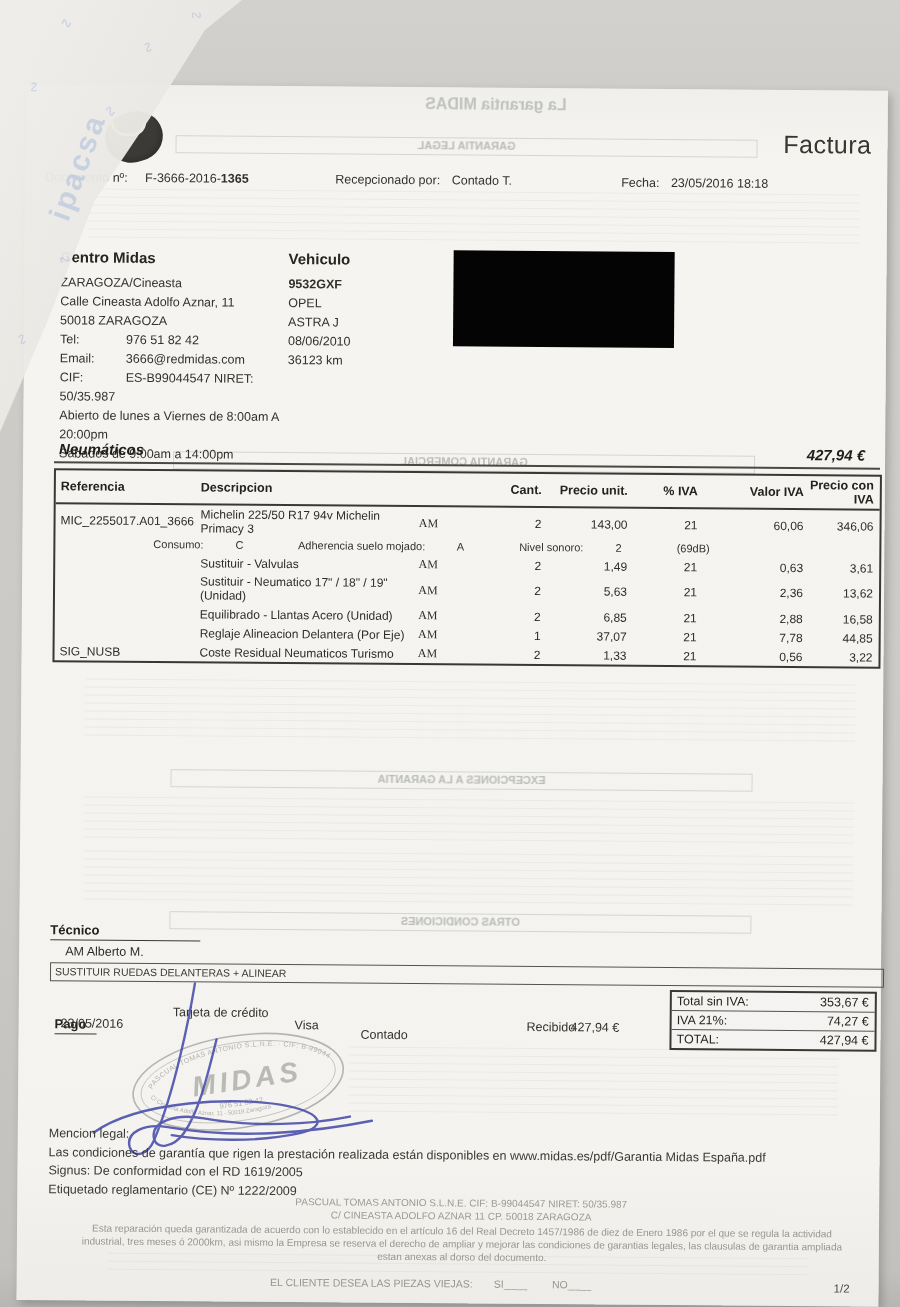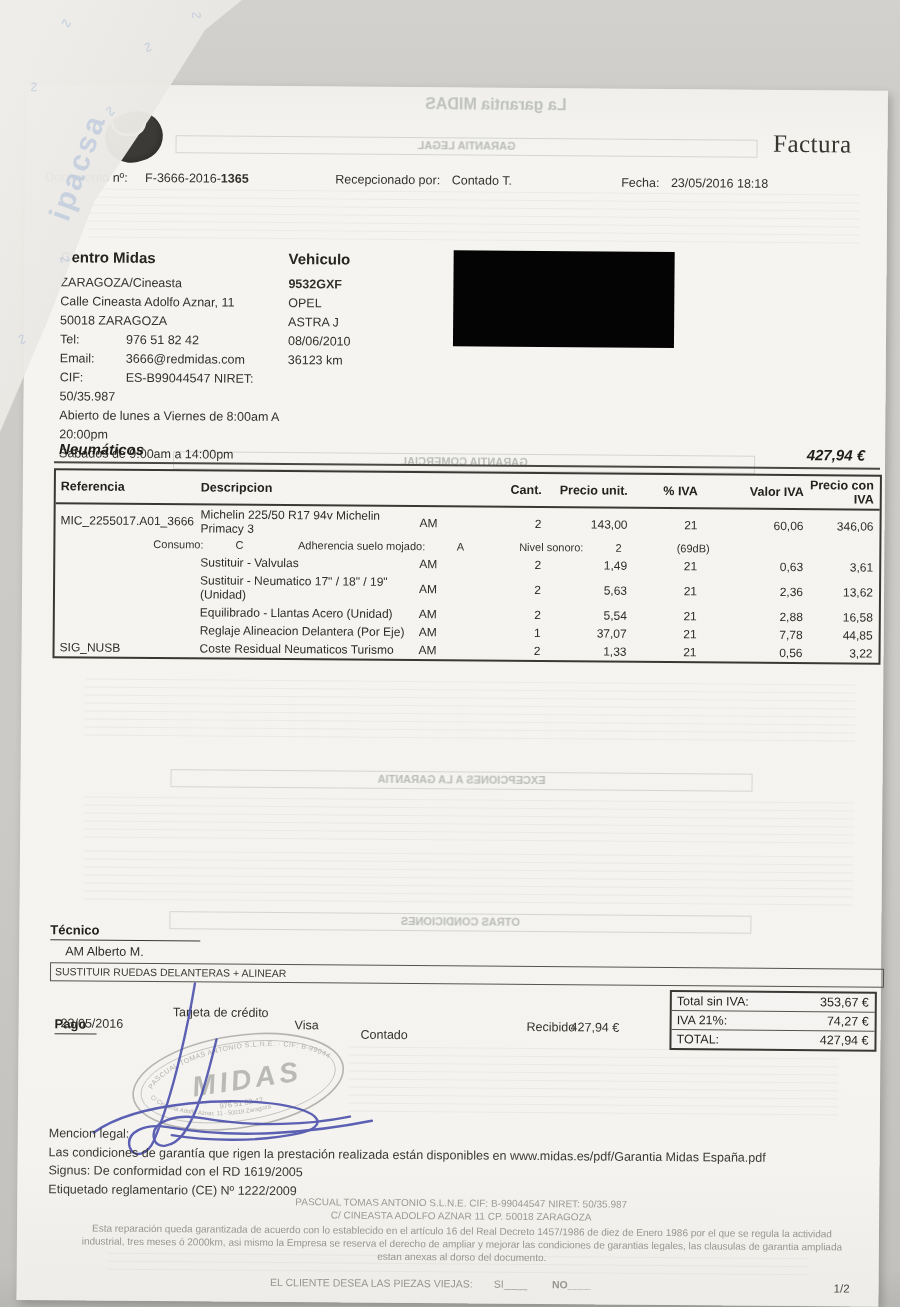--- a/index.html
+++ b/index.html
@@ -34,21 +34,21 @@
   .sec-title{font-size:15px;font-weight:bold;font-style:italic;color:#201f1a;}
   .sec-rule{position:absolute;height:2px;background:#4a4843;}
   .invtable{position:absolute;border:2px solid #3a3833;background:transparent;}
   .thead{display:grid;grid-template-columns:140px 210px 46px 96px 86px 70px 106px 1fr;
          border-bottom:2px solid #3a3833;align-items:center;min-height:30px;
          font-weight:bold;font-size:12.5px;color:#23221d;}
   .trow{display:grid;grid-template-columns:140px 210px 46px 96px 86px 70px 106px 1fr;
         align-items:center;font-size:12px;color:#2f2d28;}
   .c{padding:2px 0 2px 5px;}
   .num{text-align:right;padding-right:6px;padding-left:0;}
-  .opc{text-align:center;padding-left:0;}
+  .opc{text-align:center;padding-left:0;font-family:Liberation Serif, serif;}
   .tnote{font-size:11px;color:#34322d;padding:1px 0 3px 98px;}
   .tnote span{margin-right:26px;}
   
   .mini-title{font-size:13px;font-weight:bold;color:#23221d;border-bottom:1.5px solid #3a3833;
               padding-bottom:2px;}
   .workbox{position:absolute;border:1.5px solid #55534e;font-size:10.5px;color:#3b3934;
            line-height:17px;padding-left:4px;}
   .payrow{font-size:12.5px;color:#33312c;}
   .totals{position:absolute;border:2px solid #3a3833;font-size:12.5px;color:#26251f;background:rgba(245,244,241,.6);}
   .totrow{display:flex;justify-content:space-between;height:18px;line-height:18px;
@@ -87,21 +87,21 @@
     <div class="bleed-bar" style="left:150px;top:366px;width:580px;height:16px;">GARANTIA COMERCIAL</div>
     <div class="bleed-bar" style="left:150px;top:684px;width:580px;height:16px;">EXCEPCIONES A LA GARANTIA</div>
     <div class="bleed-bar" style="left:150px;top:826px;width:580px;height:16px;">OTRAS CONDICIONES</div>
     <div class="bleed-lines" style="left:64px;top:104px;width:770px;height:52px;"></div>
     <div class="bleed-lines" style="left:64px;top:594px;width:770px;height:64px;"></div>
     <div class="bleed-lines" style="left:64px;top:712px;width:770px;height:44px;"></div>
     <div class="bleed-lines" style="left:64px;top:766px;width:770px;height:52px;"></div>
     <div class="bleed-lines" style="left:330px;top:960px;width:490px;height:66px;"></div>
     <div class="bleed-lines" style="left:90px;top:1168px;width:700px;height:20px;"></div>
 
-    <div class="abs factura" style="right:36px;top:40px;font-family:Liberation Serif, serif;">Factura</div>
+    <div class="abs factura" style="right:16px;top:40px;">Factura</div>
 
     <div class="abs hline" style="left:20px;top:86px;">
       <span>Documento nº:</span>
       <span style="margin-left:14px;">F-3666-2016-</span><span class="b">1365</span>
     </div>
     <div class="abs hline" style="left:310px;top:86px;">
       <span>Recepcionado por:</span>
       <span style="margin-left:8px;">Contado T.</span>
     </div>
     <div class="abs hline" style="left:596px;top:87px;">
@@ -191,21 +191,21 @@
     <div class="c num">21</div>
     <div class="c num">2,36</div>
     <div class="c num">13,62</div>
   </div>
 
   <div class="trow">
     <div class="c ref" style="word-break:break-all;line-height:14px;"></div>
     <div class="c desc" style="line-height:14px;">Equilibrado - Llantas Acero (Unidad)</div>
     <div class="c opc">AM</div>
     <div class="c num">2</div>
-    <div class="c num">5,54</div>
+    <div class="c num">6,85</div>
     <div class="c num">21</div>
     <div class="c num">2,88</div>
     <div class="c num">16,58</div>
   </div>
 
   <div class="trow">
     <div class="c ref" style="word-break:break-all;line-height:14px;"></div>
     <div class="c desc" style="line-height:14px;">Reglaje Alineacion Delantera (Por Eje)</div>
     <div class="c opc">AM</div>
     <div class="c num">1</div>
@@ -281,21 +281,21 @@
       <div>Signus: De conformidad con el RD 1619/2005</div>
       <div>Etiquetado reglamentario (CE) Nº 1222/2009</div>
     </div>
 
     <div class="abs footsmall" style="left:64px;top:1110px;width:760px;">PASCUAL TOMAS ANTONIO S.L.N.E. CIF: B-99044547 NIRET: 50/35.987</div>
     <div class="abs footsmall" style="left:64px;top:1123px;width:760px;">C/ CINEASTA ADOLFO AZNAR 11 CP. 50018 ZARAGOZA</div>
     <div class="abs foot" style="left:64px;top:1137px;width:762px;">Esta reparación queda garantizada de acuerdo con lo establecido en el artículo 16 del Real Decreto 1457/1986 de diez de Enero 1986 por el que se regula la actividad industrial, tres meses ó 2000km, asi mismo la Empresa se reserva el derecho de ampliar y mejorar las condiciones de garantias legales, las clausulas de garantia ampliada estan anexas al dorso del documento.</div>
     <div class="abs foot" style="left:64px;top:1190px;width:700px;font-size:10.5px;">
       <span>EL CLIENTE DESEA LAS PIEZAS VIEJAS:</span>
       <span style="margin-left:18px;">SI____</span>
-      <span style="margin-left:22px;font-weight:bold;">NO____</span>
+      <span style="margin-left:22px;">NO____</span>
     </div>
     <div class="abs pageno" style="left:817px;top:1192px;">1/2</div>
   </div>
 
   <div class="logo-peek"></div>
 
   <div class="tissue">
     <span class="wmark" style="left:22px;top:150px;">ipacsa</span>
     <span class="squig" style="left:60px;top:14px;">∿</span>
     <span class="squig" style="left:142px;top:38px;transform:rotate(40deg);">∿</span>

